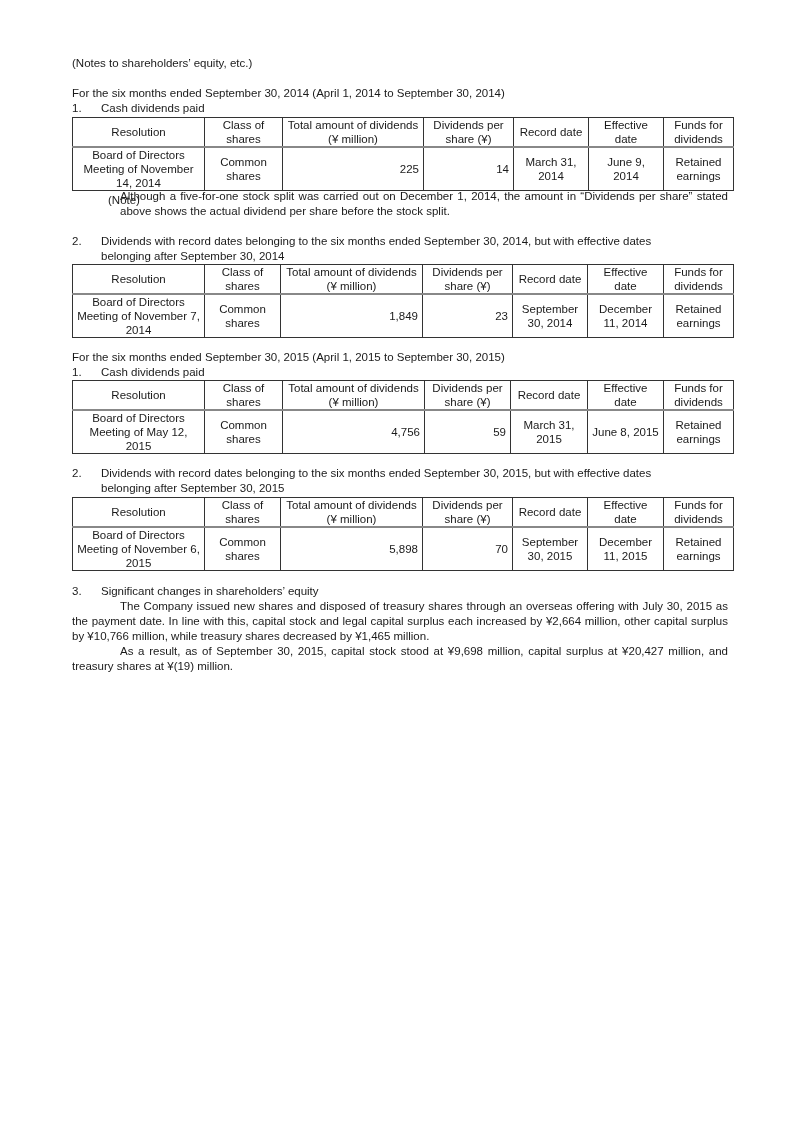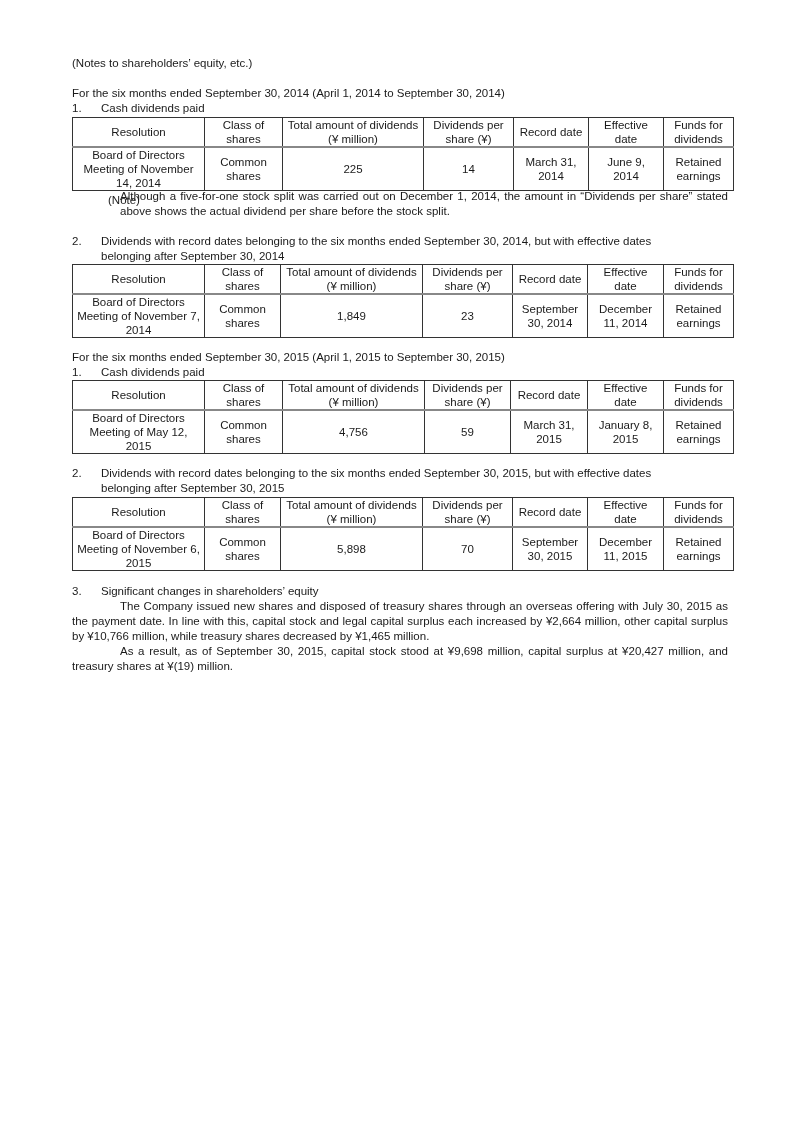--- a/index.html
+++ b/index.html
@@ -16,21 +16,21 @@
     border-collapse: collapse; table-layout: fixed;
     font-size: 11.5px; line-height: 14px;
   }
   table.div th, table.div td {
     border: 1px solid #333; padding: 0 4px; text-align: center;
     font-weight: normal; vertical-align: middle; overflow: hidden;
   }
   table.div thead tr { height: 29px; }
   table.div thead tr th { border-bottom: 2px solid #888; }
   table.div tbody tr { height: 41px; }
-  table.div td.r { padding-right: 4px; }
+  table.div td.r { text-align: right; padding-right: 4px; }
   .para {
     position: absolute; left: 72px; width: 656px;
     text-align: justify; line-height: 15px;
   }
   .note-label { position: absolute; left: 72px; }
   .note-body { position: absolute; left: 120px; width: 608px; text-align: justify; line-height: 15px; }
 </style>
 </head>
 <body>
 
@@ -139,21 +139,21 @@
       <th>Funds for dividends</th>
     </tr>
   </thead>
   <tbody>
     <tr>
       <td>Board of Directors Meeting of May 12, 2015</td>
       <td>Common shares</td>
       <td class="r">4,756</td>
       <td class="r">59</td>
       <td>March 31, 2015</td>
-      <td>January 8, 2015</td>
+      <td>June 8, 2015</td>
       <td>Retained earnings</td>
     </tr>
   </tbody>
 </table>
 
 <div class="num" style="top:466px;">2.</div>
 <div class="itemtext" style="top:466px;">Dividends with record dates belonging to the six months ended September 30, 2015, but with effective dates</div>
 <div class="itemtext" style="top:481px;">belonging after September 30, 2015</div>
 
 <table class="div" style="top:497px;">

